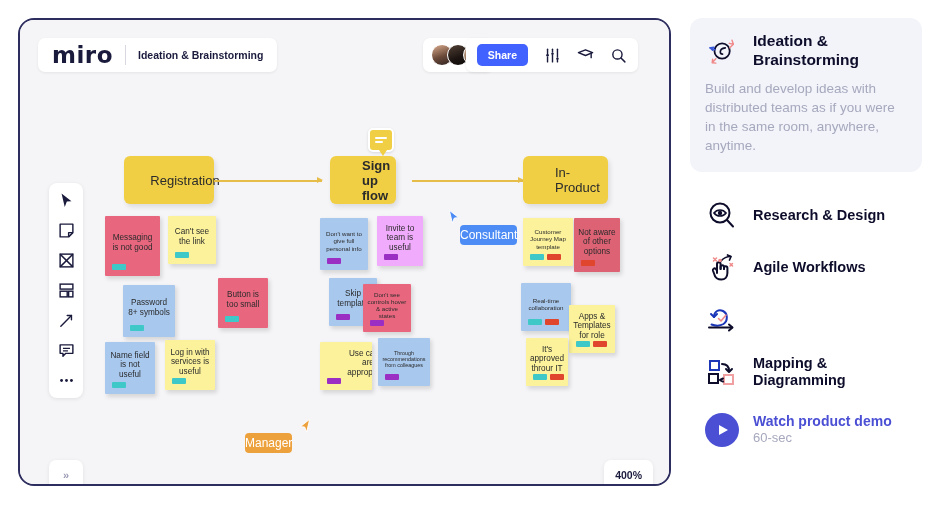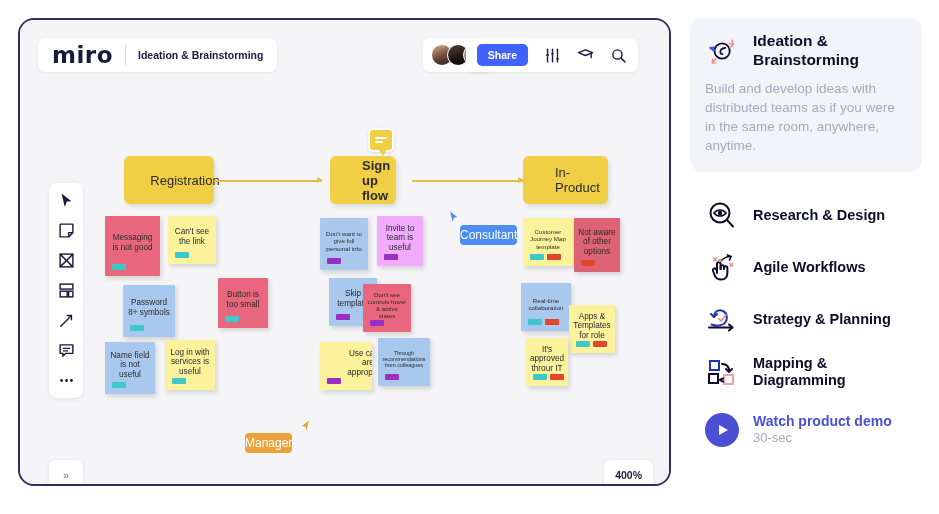--- a/index.html
+++ b/index.html
@@ -474,21 +474,20 @@
       <div class="menu-item">
         <span class="mi-icon">
           <svg viewBox="0 0 34 34" fill="none" stroke="#1c36b8" stroke-width="2" stroke-linecap="round" stroke-linejoin="round">
             <path d="M9 14 c0 -6 5 -8 9 -6 c5 2.5 5 10 0.5 13 c-5 3 -12 0.5 -12 0.5"></path>
             <path d="M6 11 l3 3 l3 -3"></path>
             <path d="M4 24.5 h23" stroke="#0d0d2b"></path>
             <path d="M24 21.5 l3.5 3 l-3.5 3" stroke="#0d0d2b"></path>
             <path d="M13.5 15.5 l2.5 2.5 l5 -6" stroke="#f08a8a" stroke-width="1.6"></path>
           </svg>
         </span>
-        <span class="mi-label">Strategy &amp; Planning</span>
       </div>
 
       <div class="menu-item">
         <span class="mi-icon">
           <svg viewBox="0 0 34 34" fill="none" stroke-width="2">
             <rect x="5" y="6" width="9" height="9" stroke="#1c36b8"></rect>
             <rect x="4" y="19" width="9" height="9" stroke="#0d0d2b"></rect>
             <rect x="19" y="20" width="9" height="9" stroke="#f0a0a0"></rect>
             <path d="M17 9 c5 0 7 3 7 7" stroke="#0d0d2b" stroke-linecap="round"></path>
             <path d="M21 14 l3 3 l3 -3" stroke="#0d0d2b" stroke-linecap="round" stroke-linejoin="round"></path>
@@ -497,19 +496,19 @@
         </span>
         <span class="mi-label">Mapping &amp; Diagramming</span>
       </div>
 
       <div class="demo-row">
         <span class="play-circle">
             <span class="play-tri"></span>
           </span>
         <span>
           <span class="demo-title" style="display:block">Watch product demo</span>
-          <span class="demo-sub" style="display:block">30-sec</span>
+          <span class="demo-sub" style="display:block">60-sec</span>
         </span>
       </div>
 
     </div>
   </div>
 </div>
 
 </body></html>

